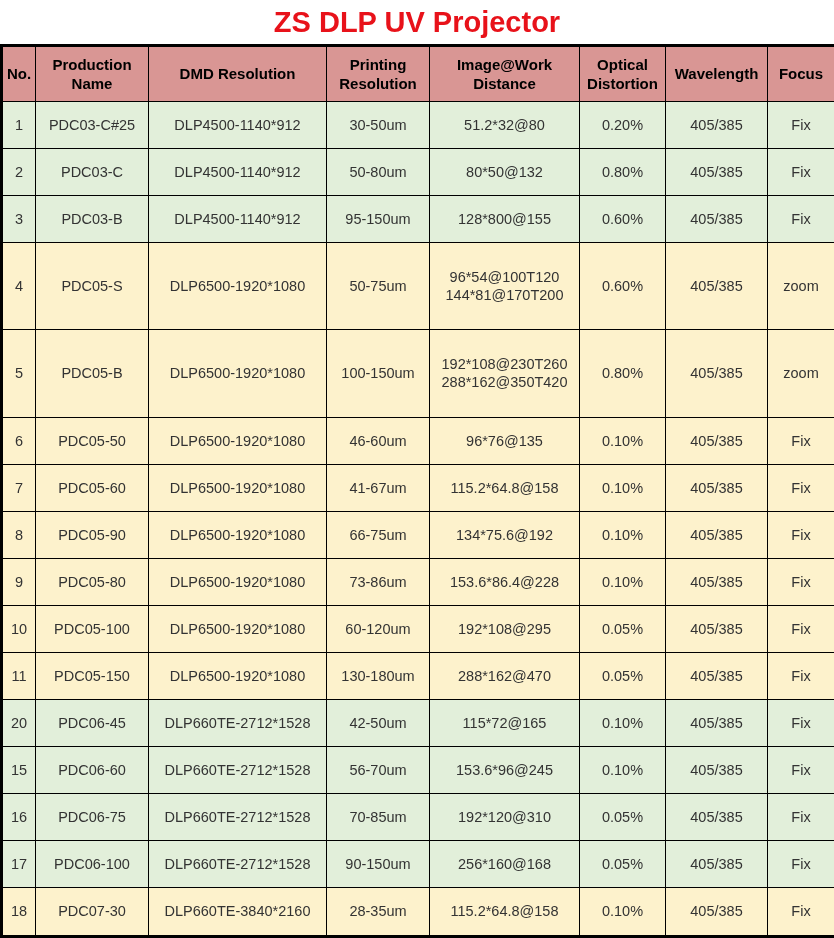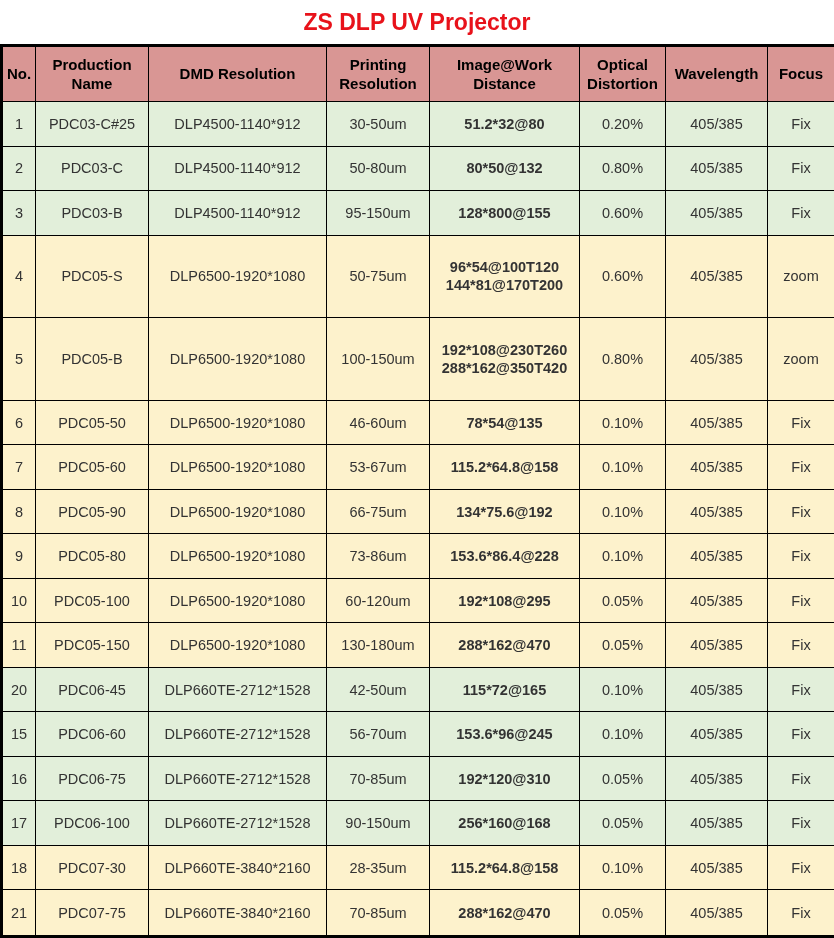--- a/index.html
+++ b/index.html
@@ -6,21 +6,21 @@
   html, body {
     width: 834px; height: 938px;
     background: #ffffff;
     font-family: "Liberation Sans", sans-serif;
     overflow: hidden;
   }
   .page { width: 834px; height: 938px; display: flex; flex-direction: column; }
   .title {
     height: 44px;
     display: flex; align-items: center; justify-content: center;
-    font-size: 23px; font-weight: bold;
+    font-size: 29px; font-weight: bold;
     color: var(--title-color, #e8121a);
     letter-spacing: 0px;
   }
   table.spec {
     width: 834px;
     height: 894px;
     border-collapse: collapse;
     table-layout: fixed;
     border: 3px solid var(--border-color, #000);
   }
@@ -39,21 +39,21 @@
     line-height: 1.3;
     height: 56px;
   }
   table.spec td {
     color: var(--text-color, #333);
     font-size: 14.5px;
     line-height: 1.25;
   }
   tr.group-green td { background: var(--green-bg, #e2efda); }
   tr.group-yellow td { background: var(--yellow-bg, #fdf2cc); }
-  td .line { display: block; font-weight: bold; }
+  td .line { display: block; }
 </style>
 </head>
 <body>
 
 <div class="page">
   <div class="title">ZS DLP UV Projector</div>
 
   <table class="spec">
     <colgroup>
       <col style="width:34px">
@@ -139,31 +139,31 @@
           <td>0.80%</td>
           <td>405/385</td>
           <td>zoom</td>
         </tr>
         <tr class="group-yellow">
           <td>6</td>
           <td>PDC05-50</td>
           <td>DLP6500-1920*1080</td>
           <td>46-60um</td>
           <td>
-            <span class="line">78*54@135</span>
+            <span class="line">96*76@135</span>
           </td>
           <td>0.10%</td>
           <td>405/385</td>
           <td>Fix</td>
         </tr>
         <tr class="group-yellow">
           <td>7</td>
           <td>PDC05-60</td>
           <td>DLP6500-1920*1080</td>
-          <td>53-67um</td>
+          <td>41-67um</td>
           <td>
             <span class="line">115.2*64.8@158</span>
           </td>
           <td>0.10%</td>
           <td>405/385</td>
           <td>Fix</td>
         </tr>
         <tr class="group-yellow">
           <td>8</td>
           <td>PDC05-90</td>
@@ -262,30 +262,18 @@
         </tr>
         <tr class="group-yellow">
           <td>18</td>
           <td>PDC07-30</td>
           <td>DLP660TE-3840*2160</td>
           <td>28-35um</td>
           <td>
             <span class="line">115.2*64.8@158</span>
           </td>
           <td>0.10%</td>
-          <td>405/385</td>
-          <td>Fix</td>
-        </tr>
-        <tr class="group-yellow">
-          <td>21</td>
-          <td>PDC07-75</td>
-          <td>DLP660TE-3840*2160</td>
-          <td>70-85um</td>
-          <td>
-            <span class="line">288*162@470</span>
-          </td>
-          <td>0.05%</td>
           <td>405/385</td>
           <td>Fix</td>
         </tr>
       </tbody>
   </table>
 </div>
 
 </body></html>

